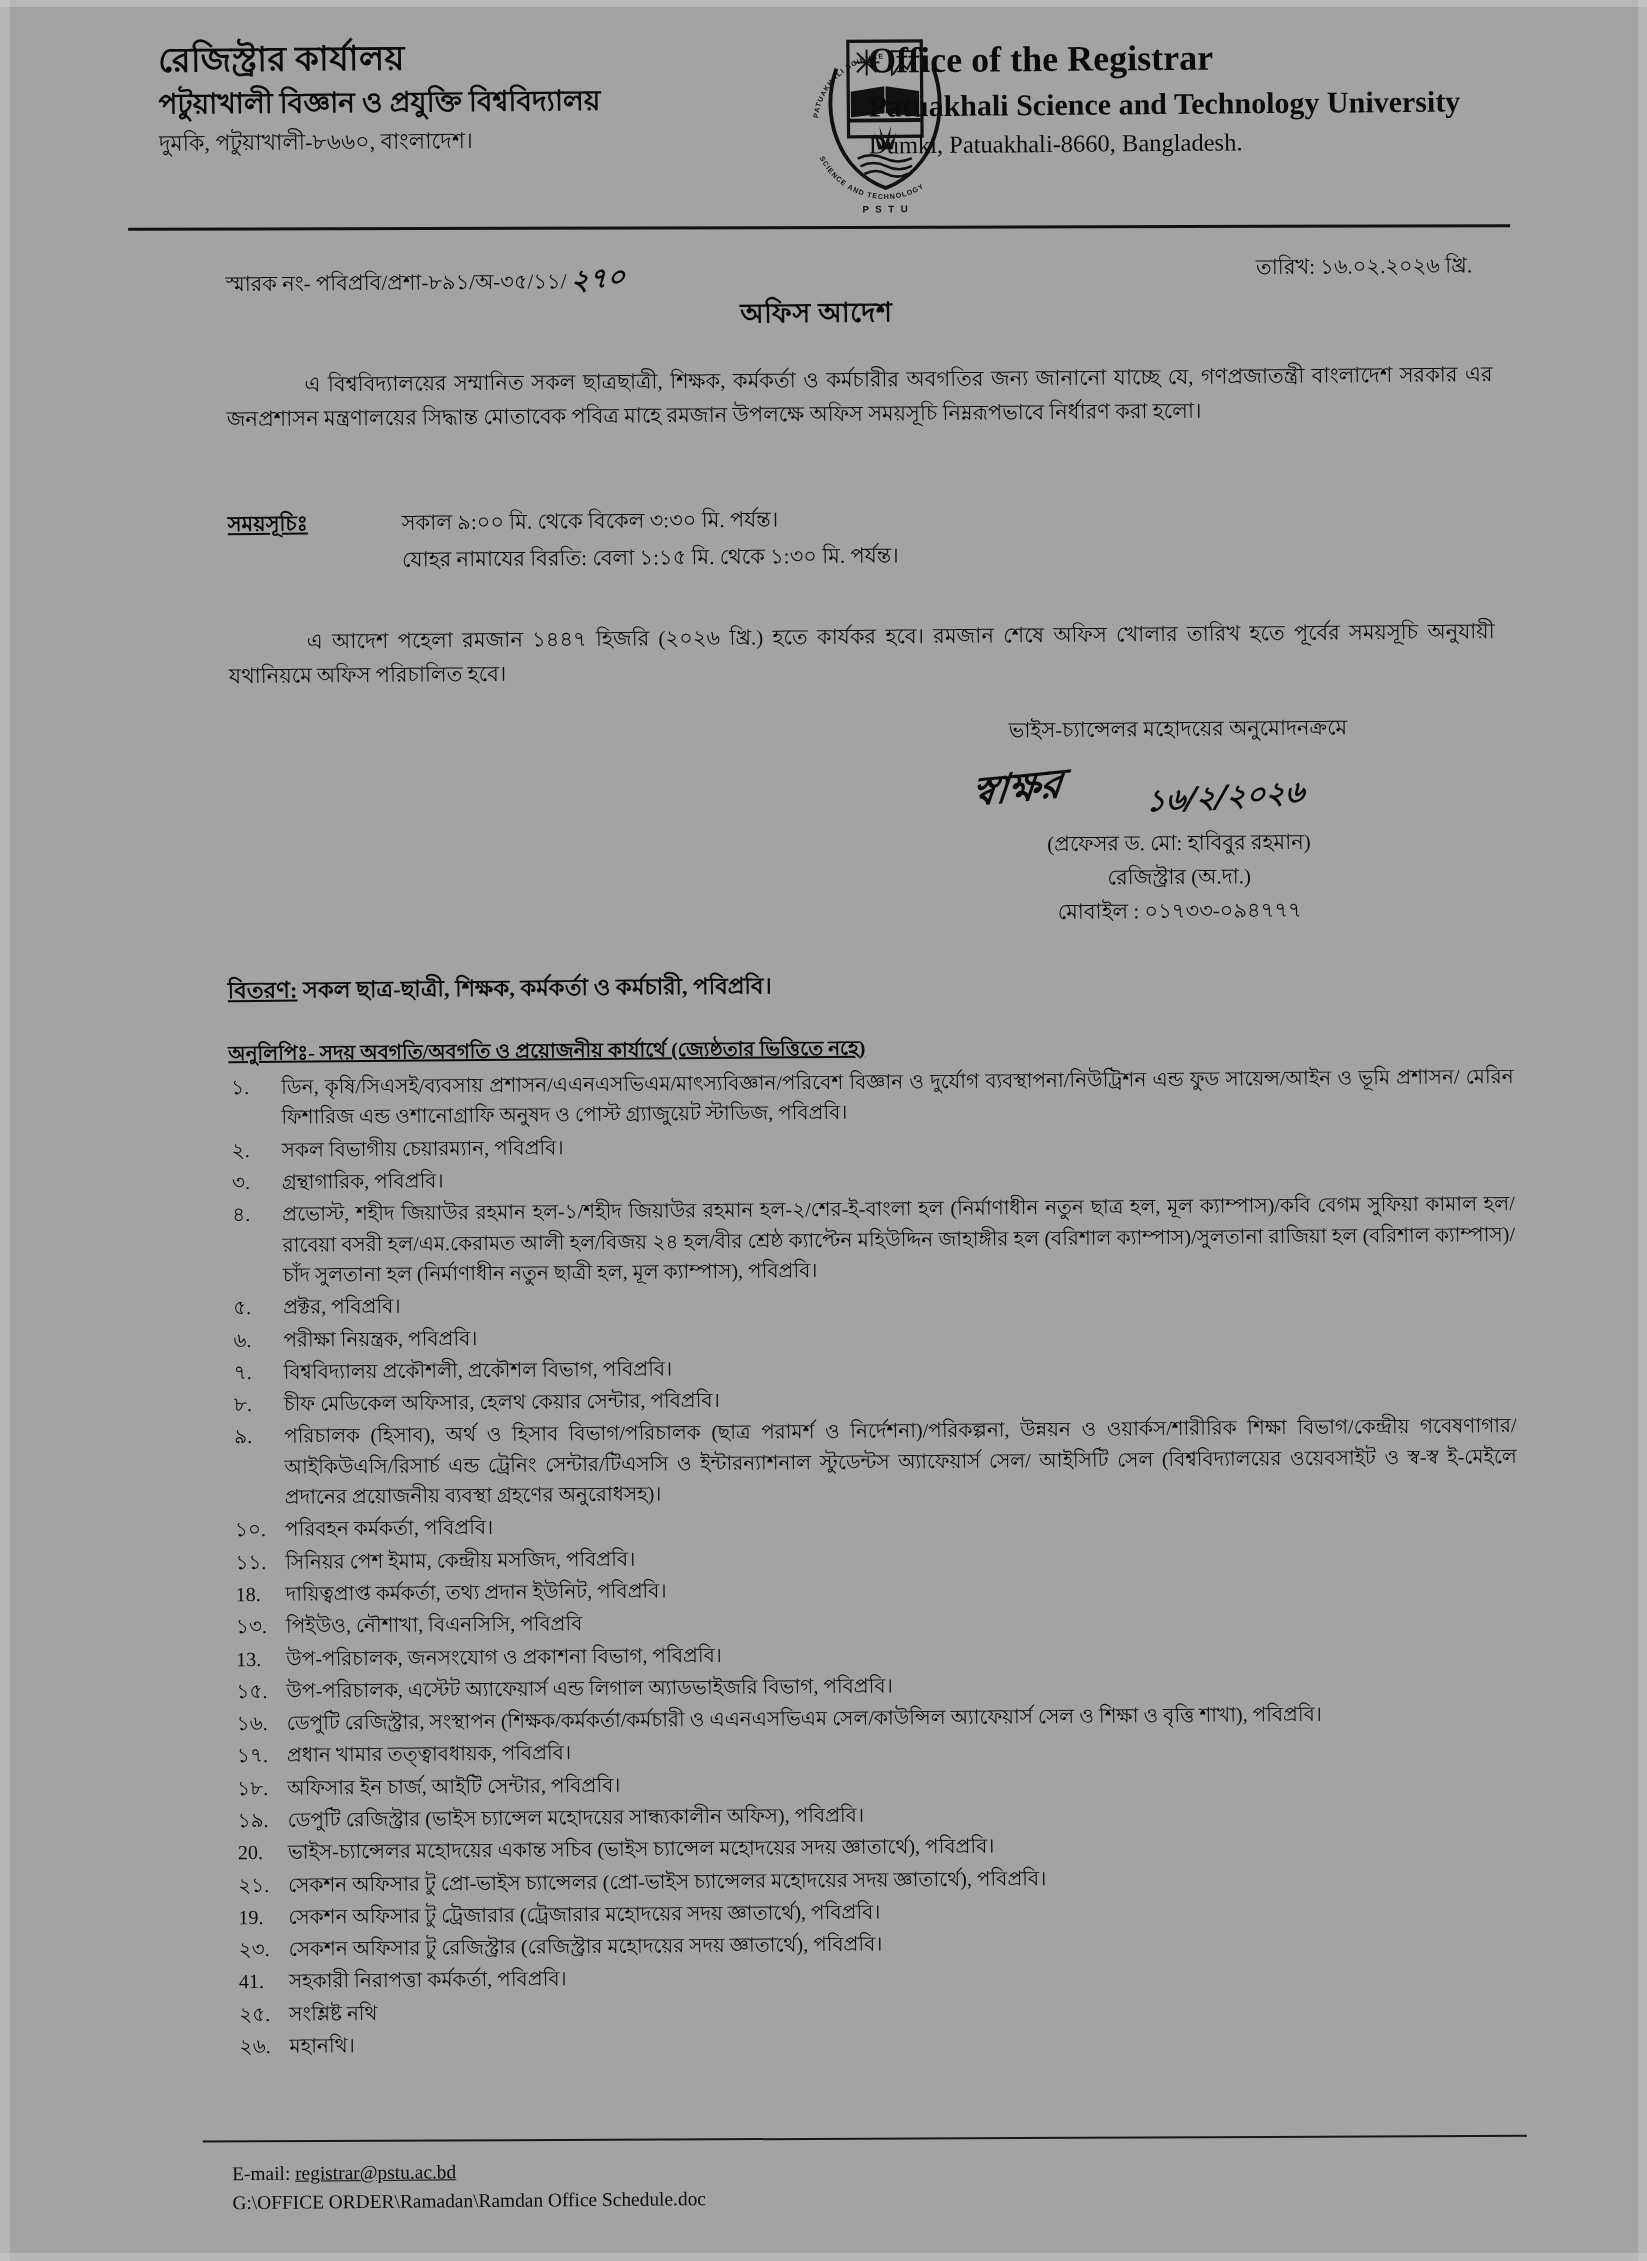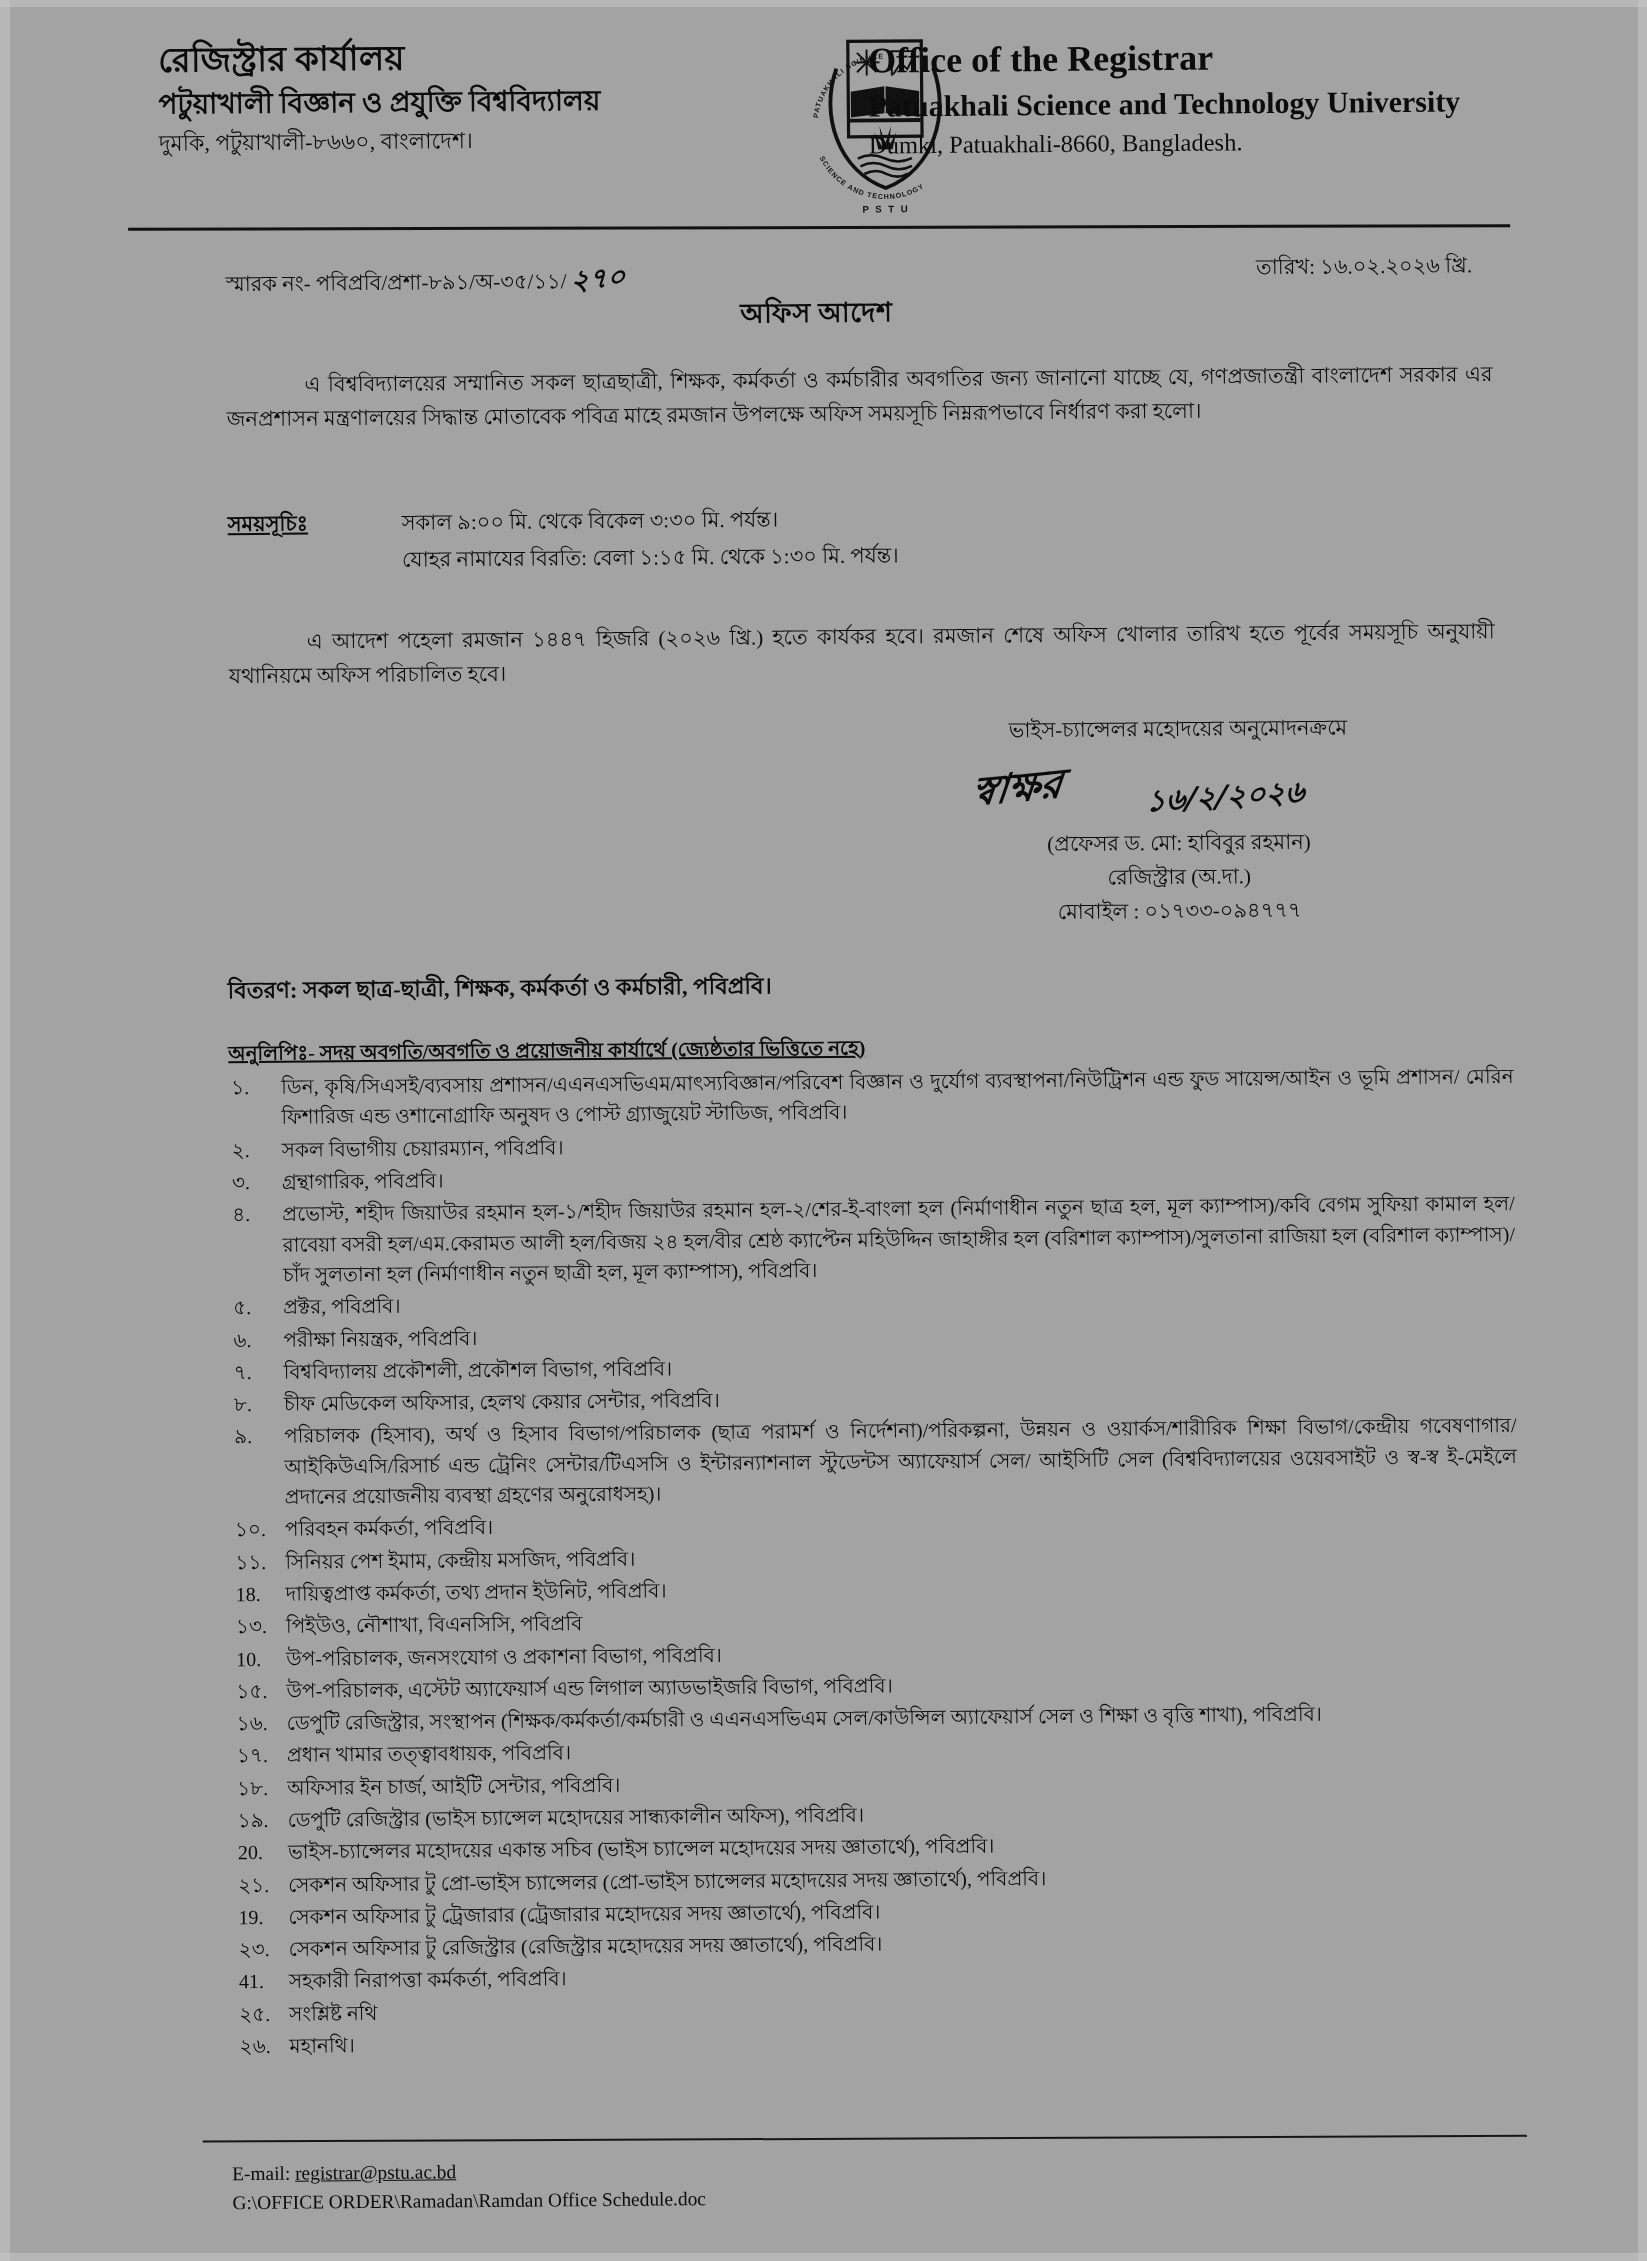--- a/index.html
+++ b/index.html
@@ -216,21 +216,21 @@
 
   
   .dist {
     position: absolute;
     left: 229px;
     top: 968px;
     width: 1279px;
     font-size: 22.6px;
     font-weight: bold;
   }
-  .dist-label { }
+  .dist-label { text-decoration: underline; }
 
   .copy-head {
     position: absolute;
     left: 229px;
     top: 1033px;
     width: 1279px;
     font-size: 20px;
     font-weight: bold;
     text-decoration: underline;
   }
@@ -439,21 +439,21 @@
         </div>
         <div class="cc-item">
           <div class="cc-num">18.</div>
           <div class="cc-text">দায়িত্বপ্রাপ্ত কর্মকর্তা, তথ্য প্রদান ইউনিট, পবিপ্রবি।</div>
         </div>
         <div class="cc-item">
           <div class="cc-num">১৩.</div>
           <div class="cc-text">পিইউও, নৌশাখা, বিএনসিসি, পবিপ্রবি</div>
         </div>
         <div class="cc-item">
-          <div class="cc-num">10.</div>
+          <div class="cc-num">13.</div>
           <div class="cc-text">উপ-পরিচালক, জনসংযোগ ও প্রকাশনা বিভাগ, পবিপ্রবি।</div>
         </div>
         <div class="cc-item">
           <div class="cc-num">১৫.</div>
           <div class="cc-text">উপ-পরিচালক, এস্টেট অ্যাফেয়ার্স এন্ড লিগাল অ্যাডভাইজরি বিভাগ, পবিপ্রবি।</div>
         </div>
         <div class="cc-item">
           <div class="cc-num">১৬.</div>
           <div class="cc-text">ডেপুটি রেজিস্ট্রার, সংস্থাপন (শিক্ষক/কর্মকর্তা/কর্মচারী ও এএনএসভিএম সেল/কাউন্সিল অ্যাফেয়ার্স সেল ও শিক্ষা ও বৃত্তি শাখা), পবিপ্রবি।</div>
         </div>

